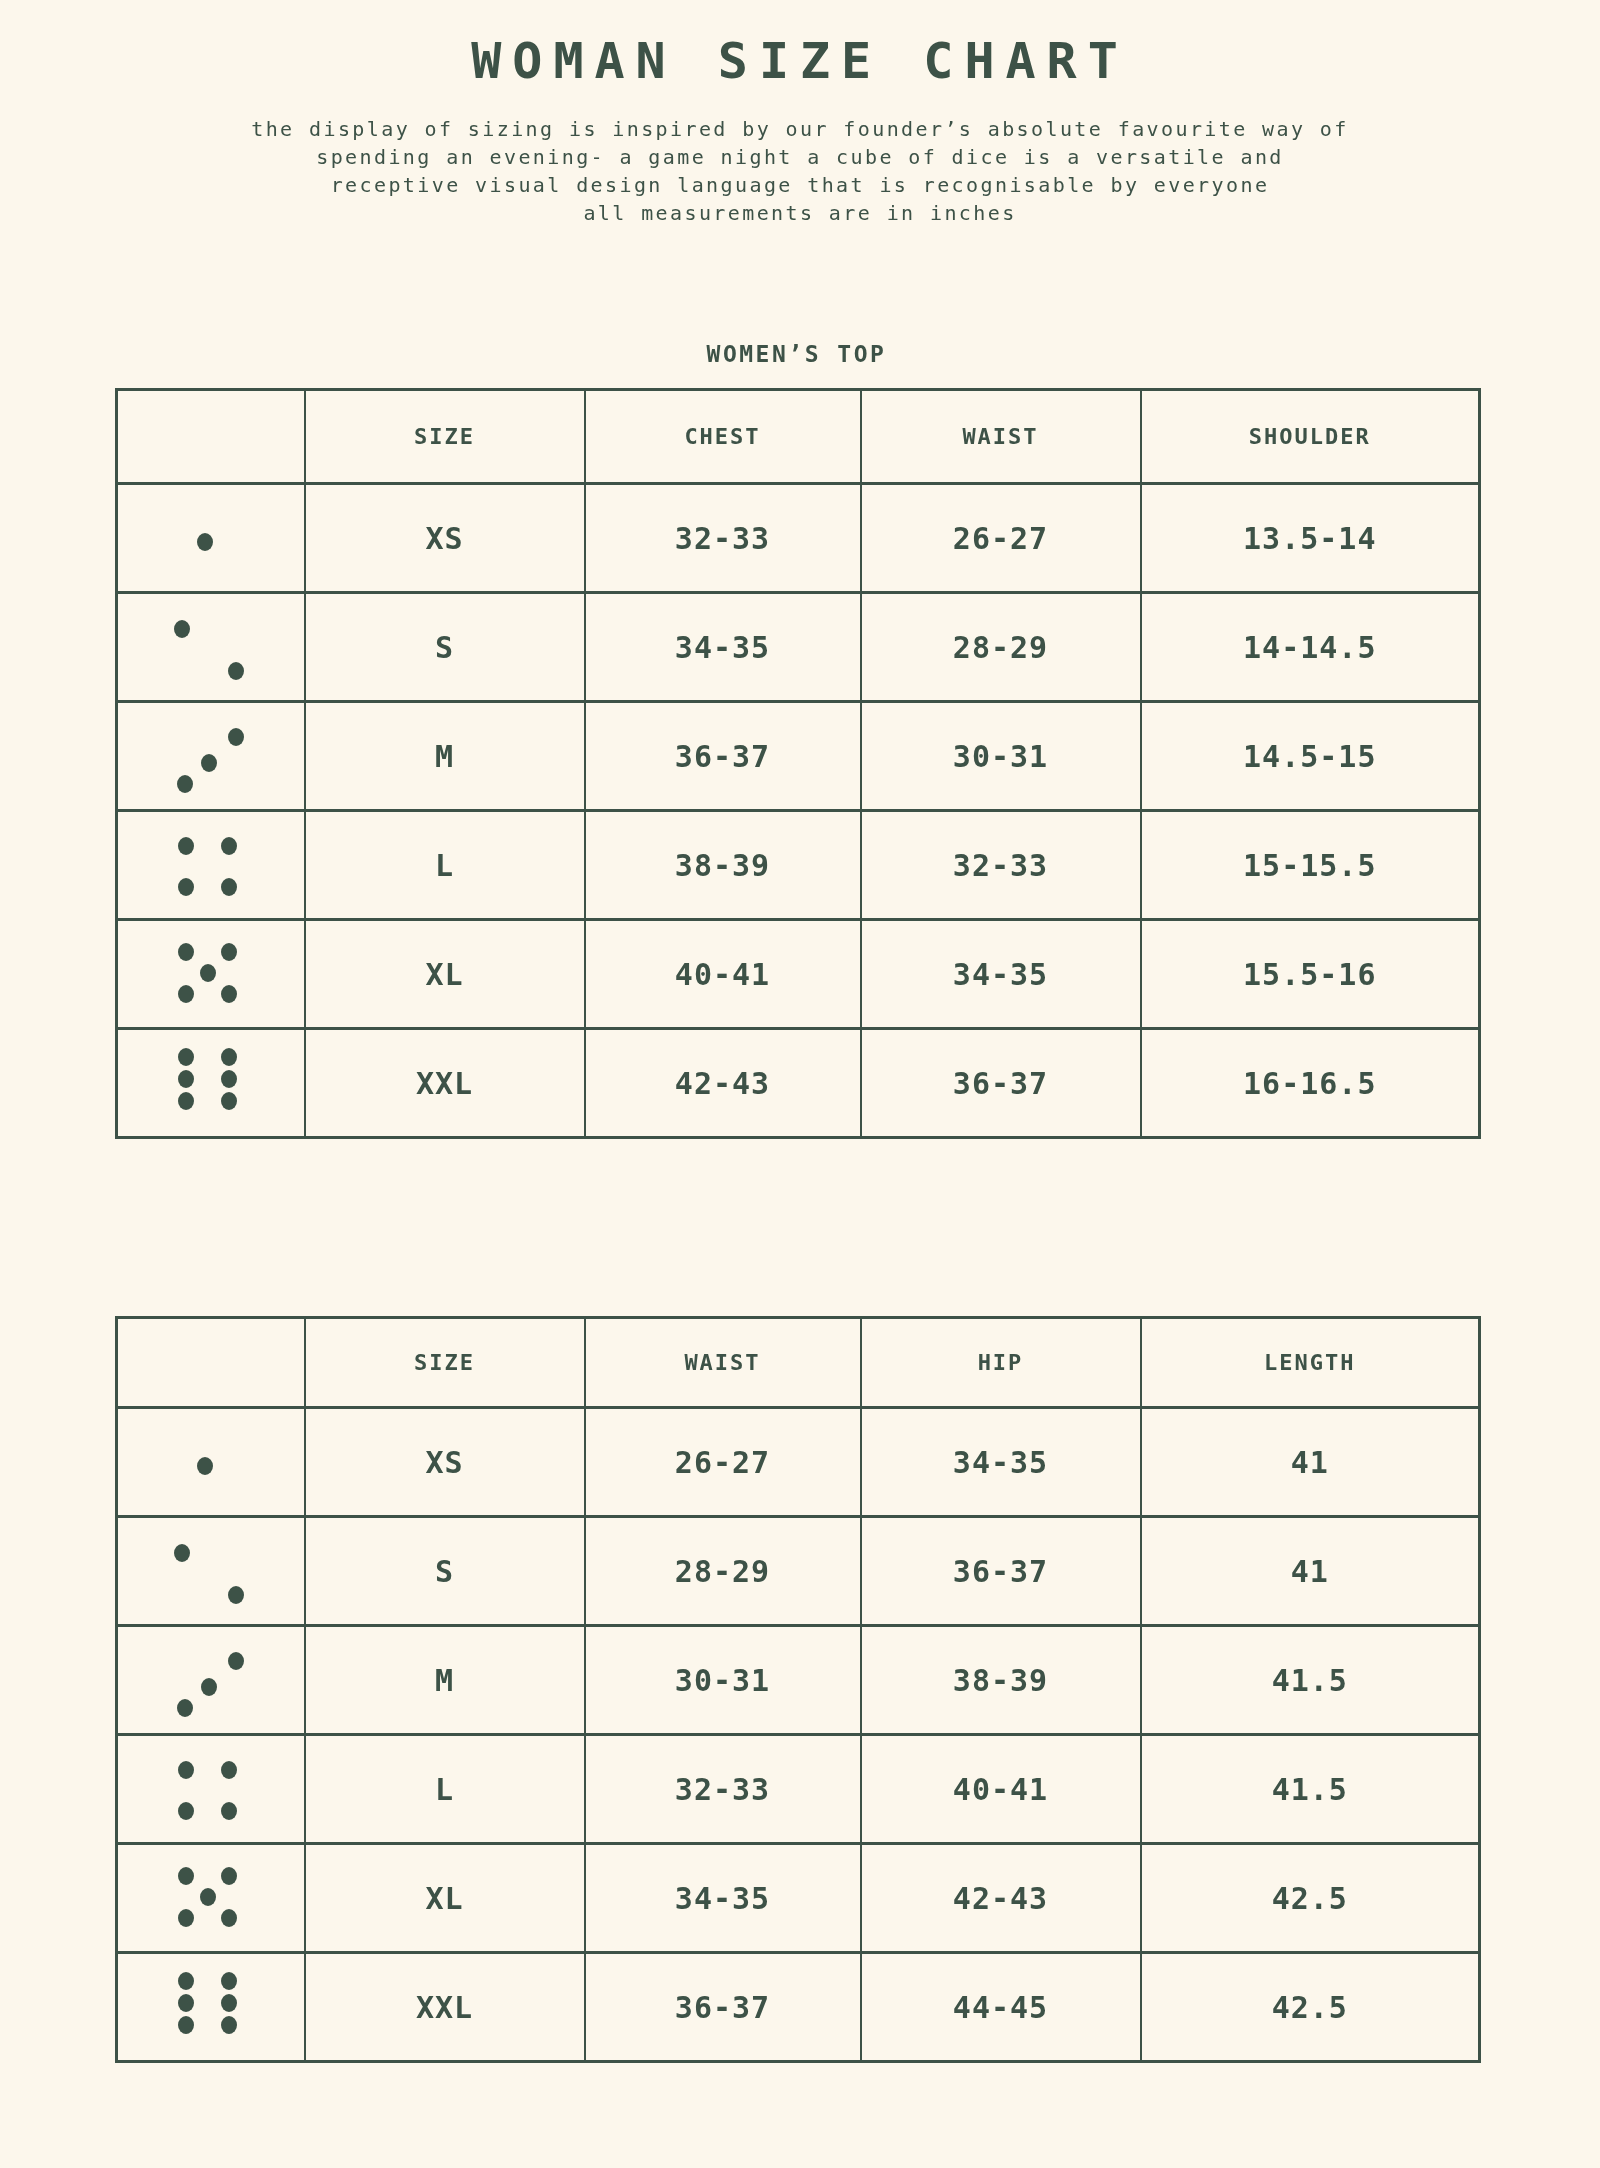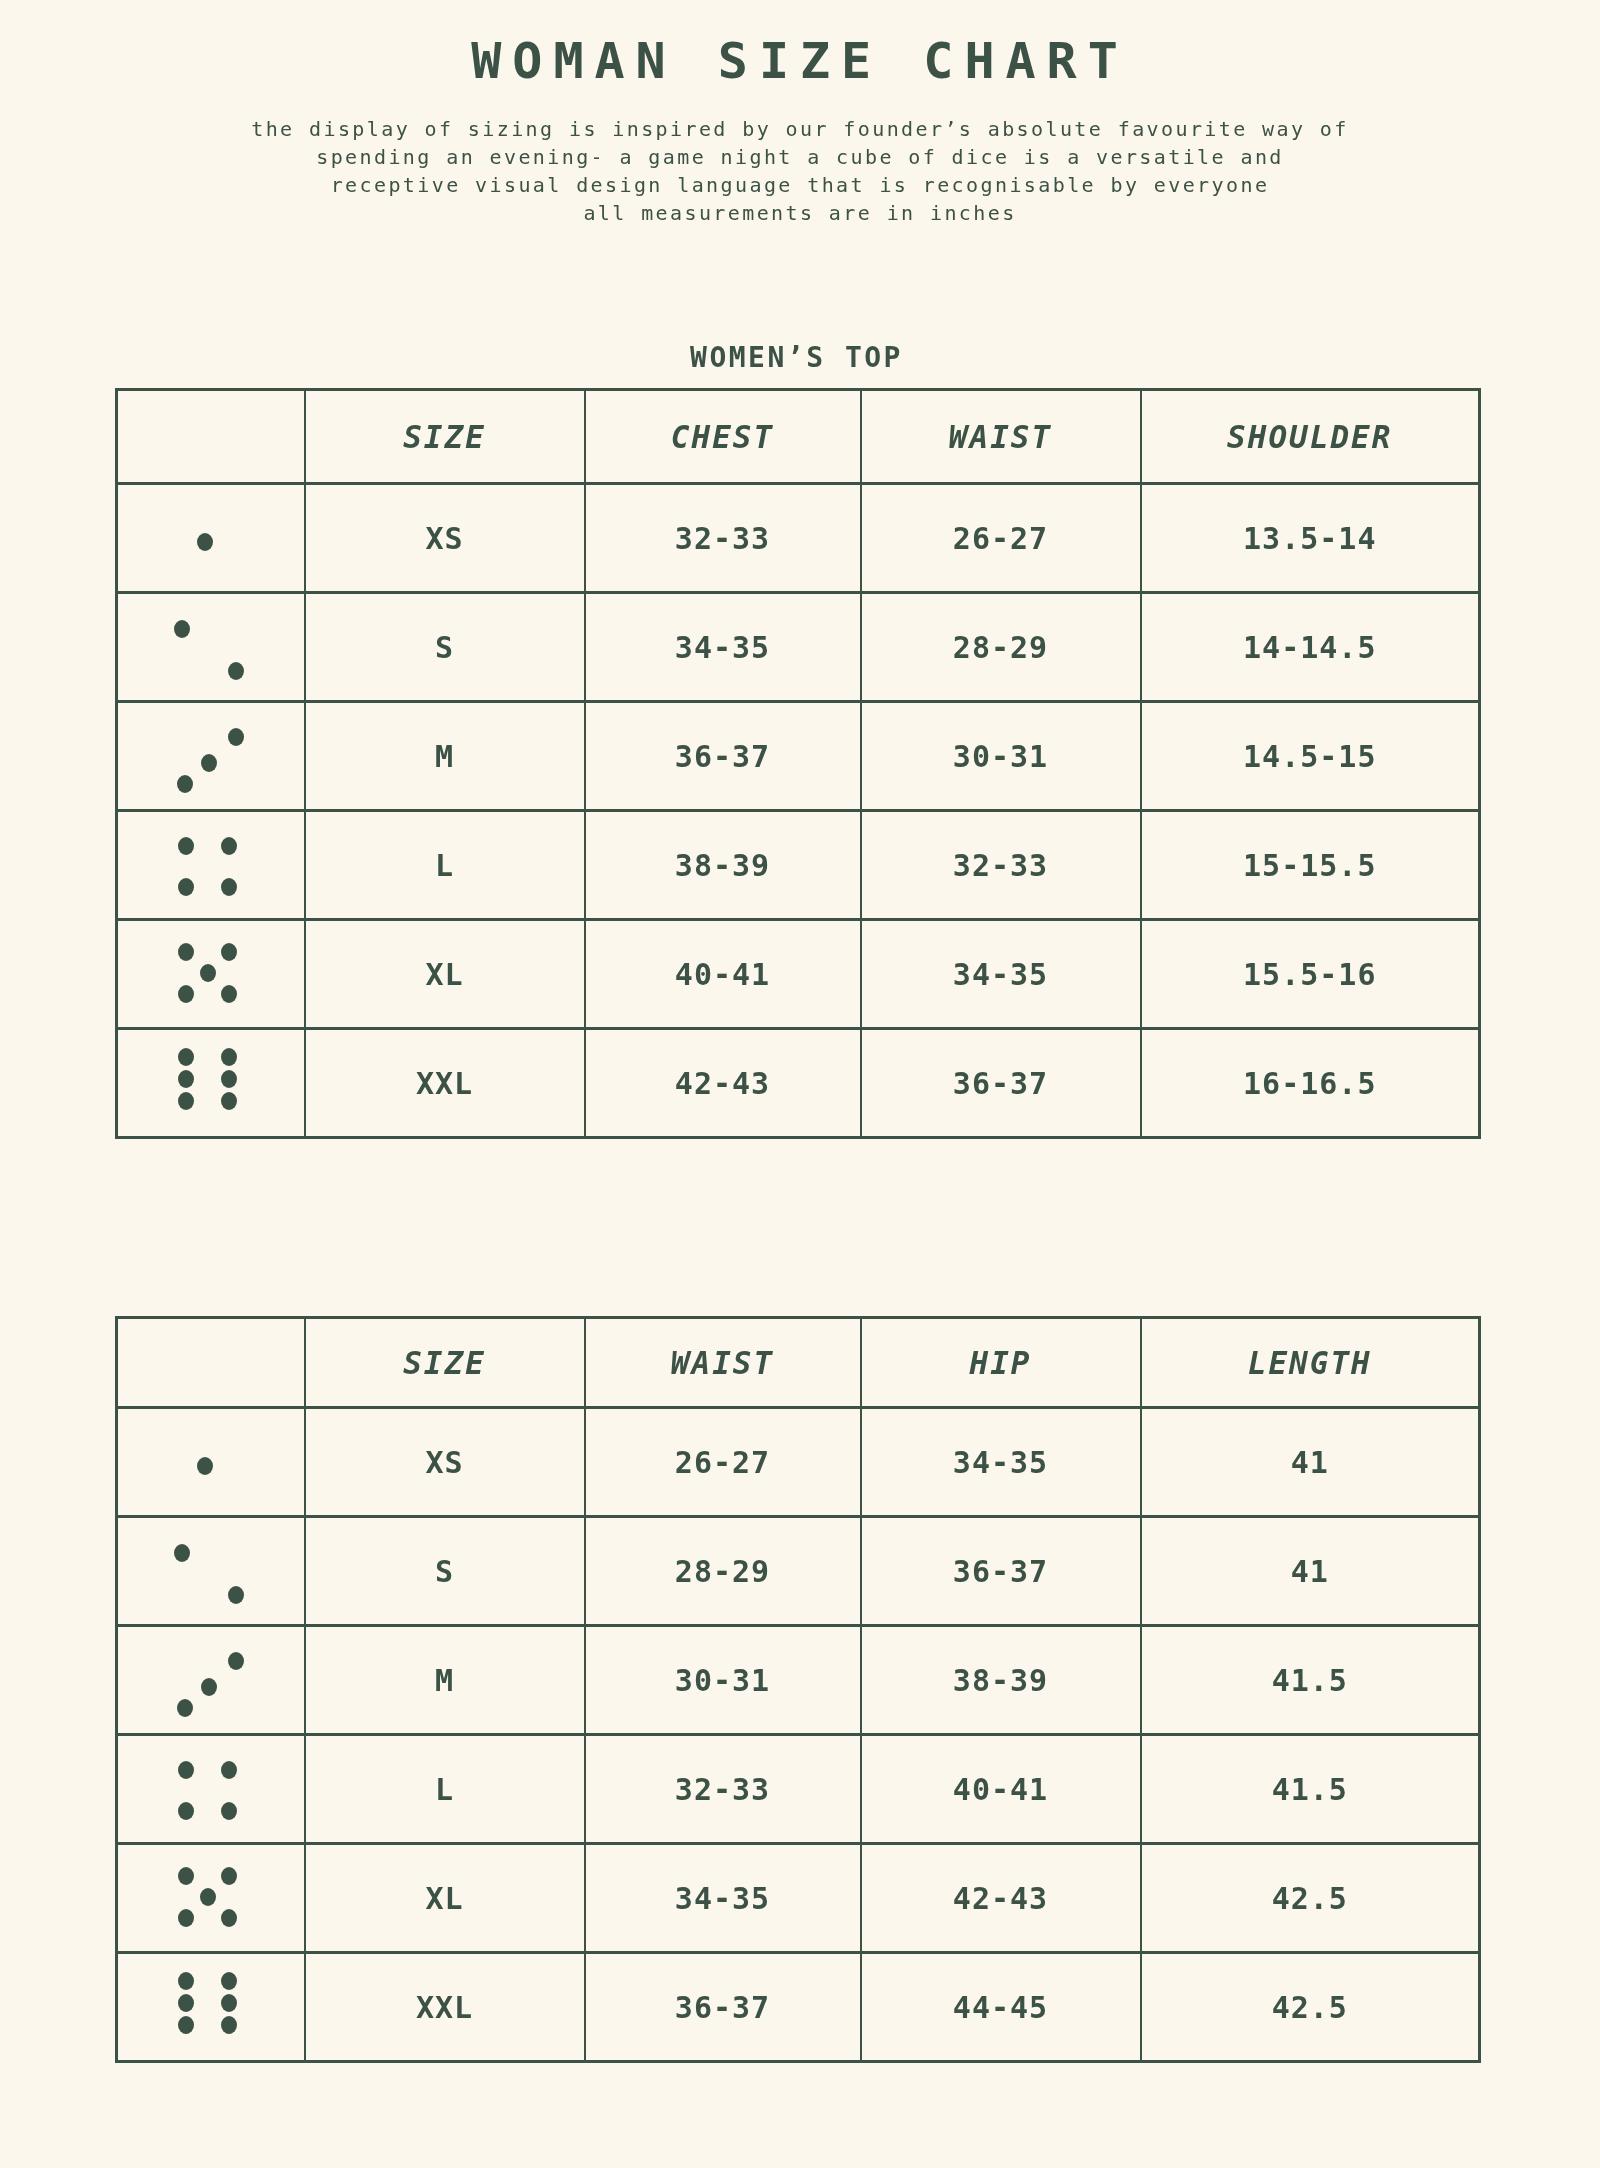--- a/index.html
+++ b/index.html
@@ -23,40 +23,40 @@
     font-size:50px;font-weight:700;letter-spacing:11px;line-height:1;
   }
   .intro{
     position:absolute;top:115px;left:0;width:1600px;
     text-align:center;
     font-size:20px;line-height:28px;letter-spacing:2.4px;font-weight:400;
   }
   .section-heading{
     position:absolute;left:115px;width:1363px;
     margin:0;text-align:center;
-    font-size:28px;font-weight:700;letter-spacing:2.5px;line-height:1.2;
+    font-size:23px;font-weight:700;letter-spacing:2.5px;line-height:1.2;
   }
   #heading-top{top:341px;}
   #heading-bottom{top:1264px;}
 
   table.size-table{
     position:absolute;left:115px;width:1363px;
     border-collapse:collapse;table-layout:fixed;
     border:3px solid var(--ink);
   }
   #table-top{top:388px;}
   #table-bottom{top:1316px;}
   .size-table th,.size-table td{
     border-left:2px solid var(--ink);
     border-top:3px solid var(--ink);
     padding:0;text-align:center;vertical-align:middle;
   }
   .size-table th:first-child,.size-table td:first-child{border-left:none;}
   .size-table thead th{
-    height:94px;font-size:31px;font-weight:700;letter-spacing:2px;font-style:italic;
+    height:94px;font-size:22px;font-weight:700;letter-spacing:2px;
   }
   #table-bottom thead th{height:90px;}
   .size-table tbody td{
     height:106px;font-size:30px;font-weight:700;letter-spacing:1px;
   }
   .col-dice{width:188px;}
   .col-size{width:280px;}
   .col-a{width:276px;}
   .col-b{width:280px;}
   .col-c{width:339px;}

